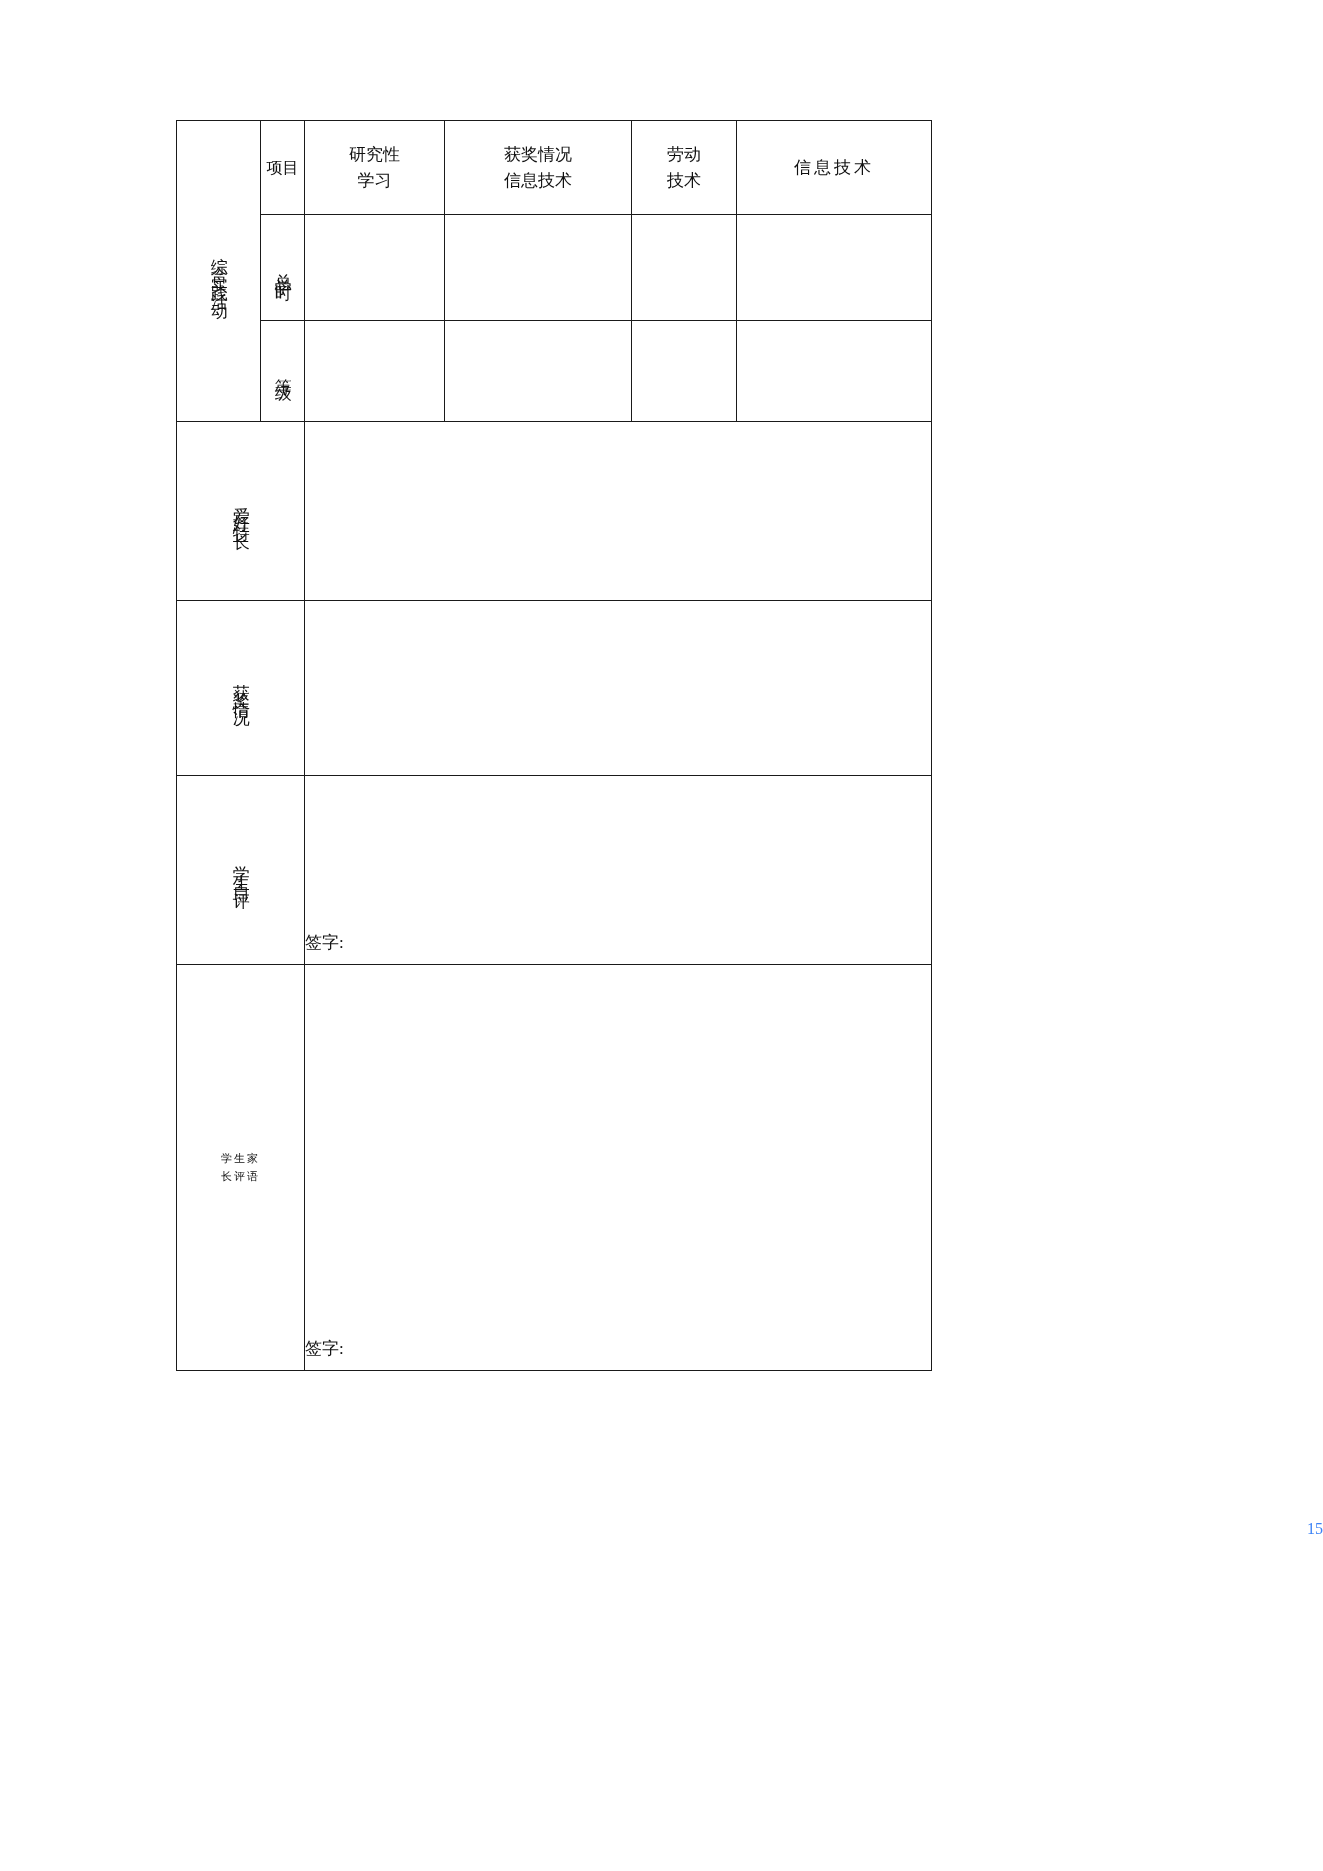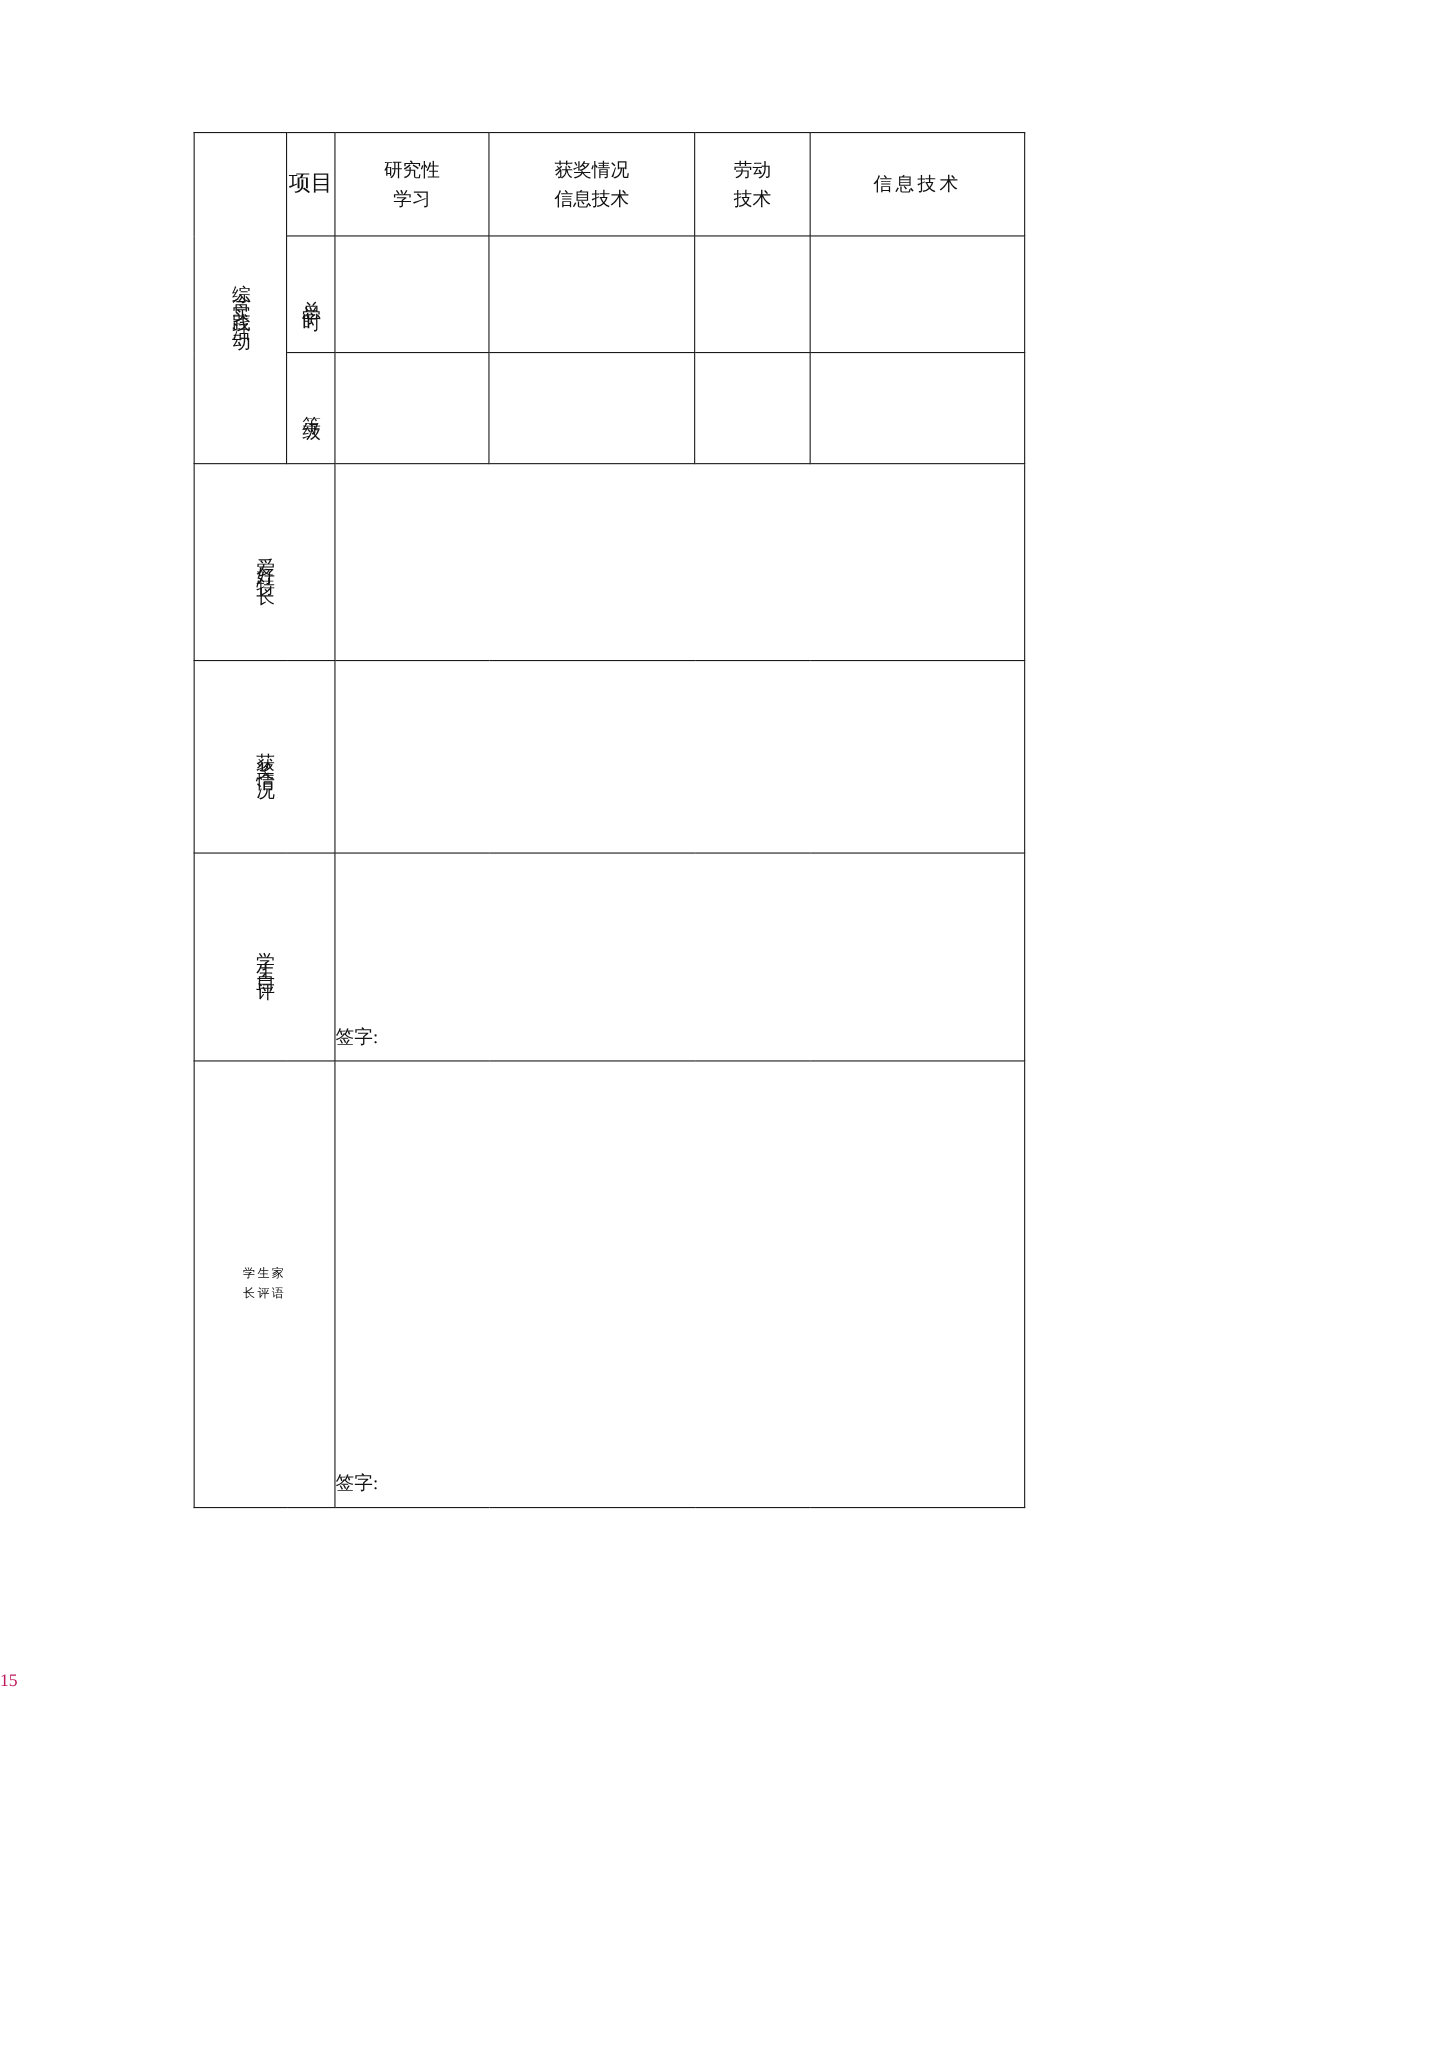--- a/index.html
+++ b/index.html
@@ -68,21 +68,21 @@
   }
   .vert-wrap {
     display: flex;
     align-items: center;
     justify-content: center;
     height: 100%;
   }
 
   
   .stack {
-    font-size: 20px;
+    font-size: 16px;
     line-height: 1.35;
     letter-spacing: 0px;
     display: block;
   }
 
   .two-line {
     font-size: 17px;
     line-height: 1.5;
   }
 
@@ -92,23 +92,23 @@
     text-align: left;
     font-size: 17px;
     padding-bottom: 8px;
   }
 
   .page-number {
     position: absolute;
     top: 1520px;
     left: 0;
     width: 1323px;
-    text-align: left;
+    text-align: right;
     font-size: 16px;
-    color: #be185d;
+    color: #3b82f6;
   }
 
   .blank { }
 </style>
 </head>
 <body>
 
 <div class="page">
 
   <div class="sheet">

